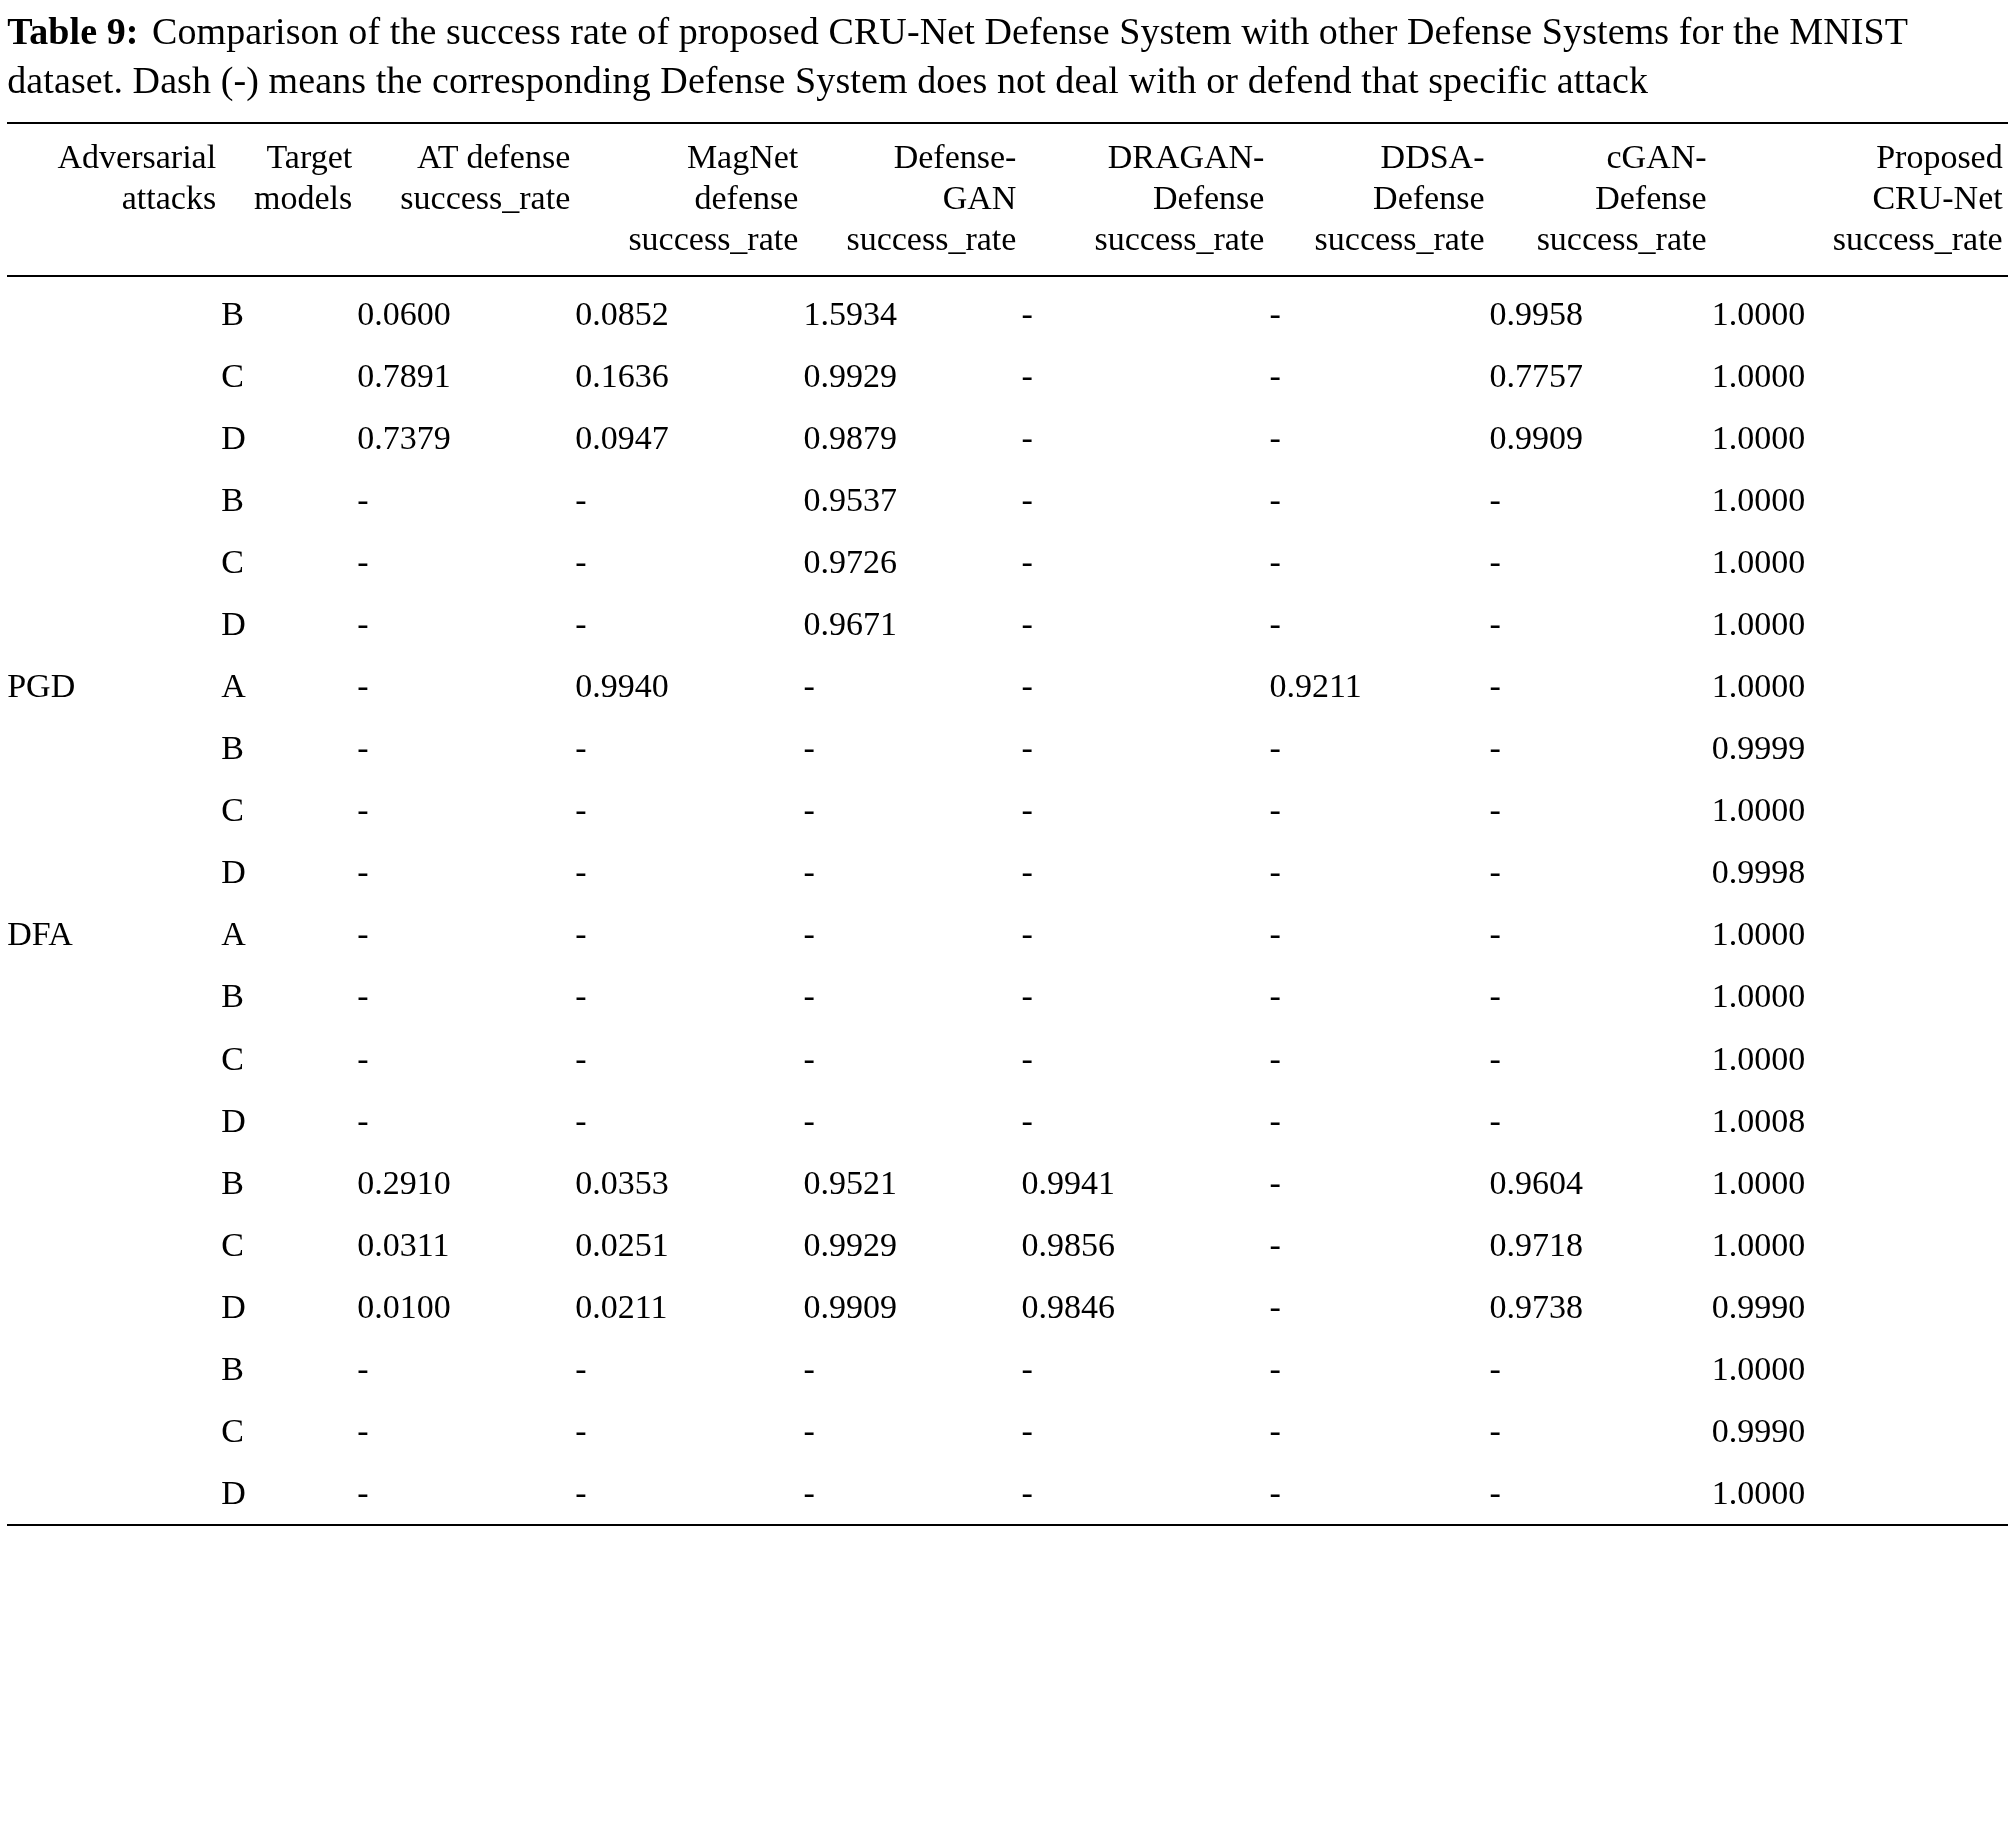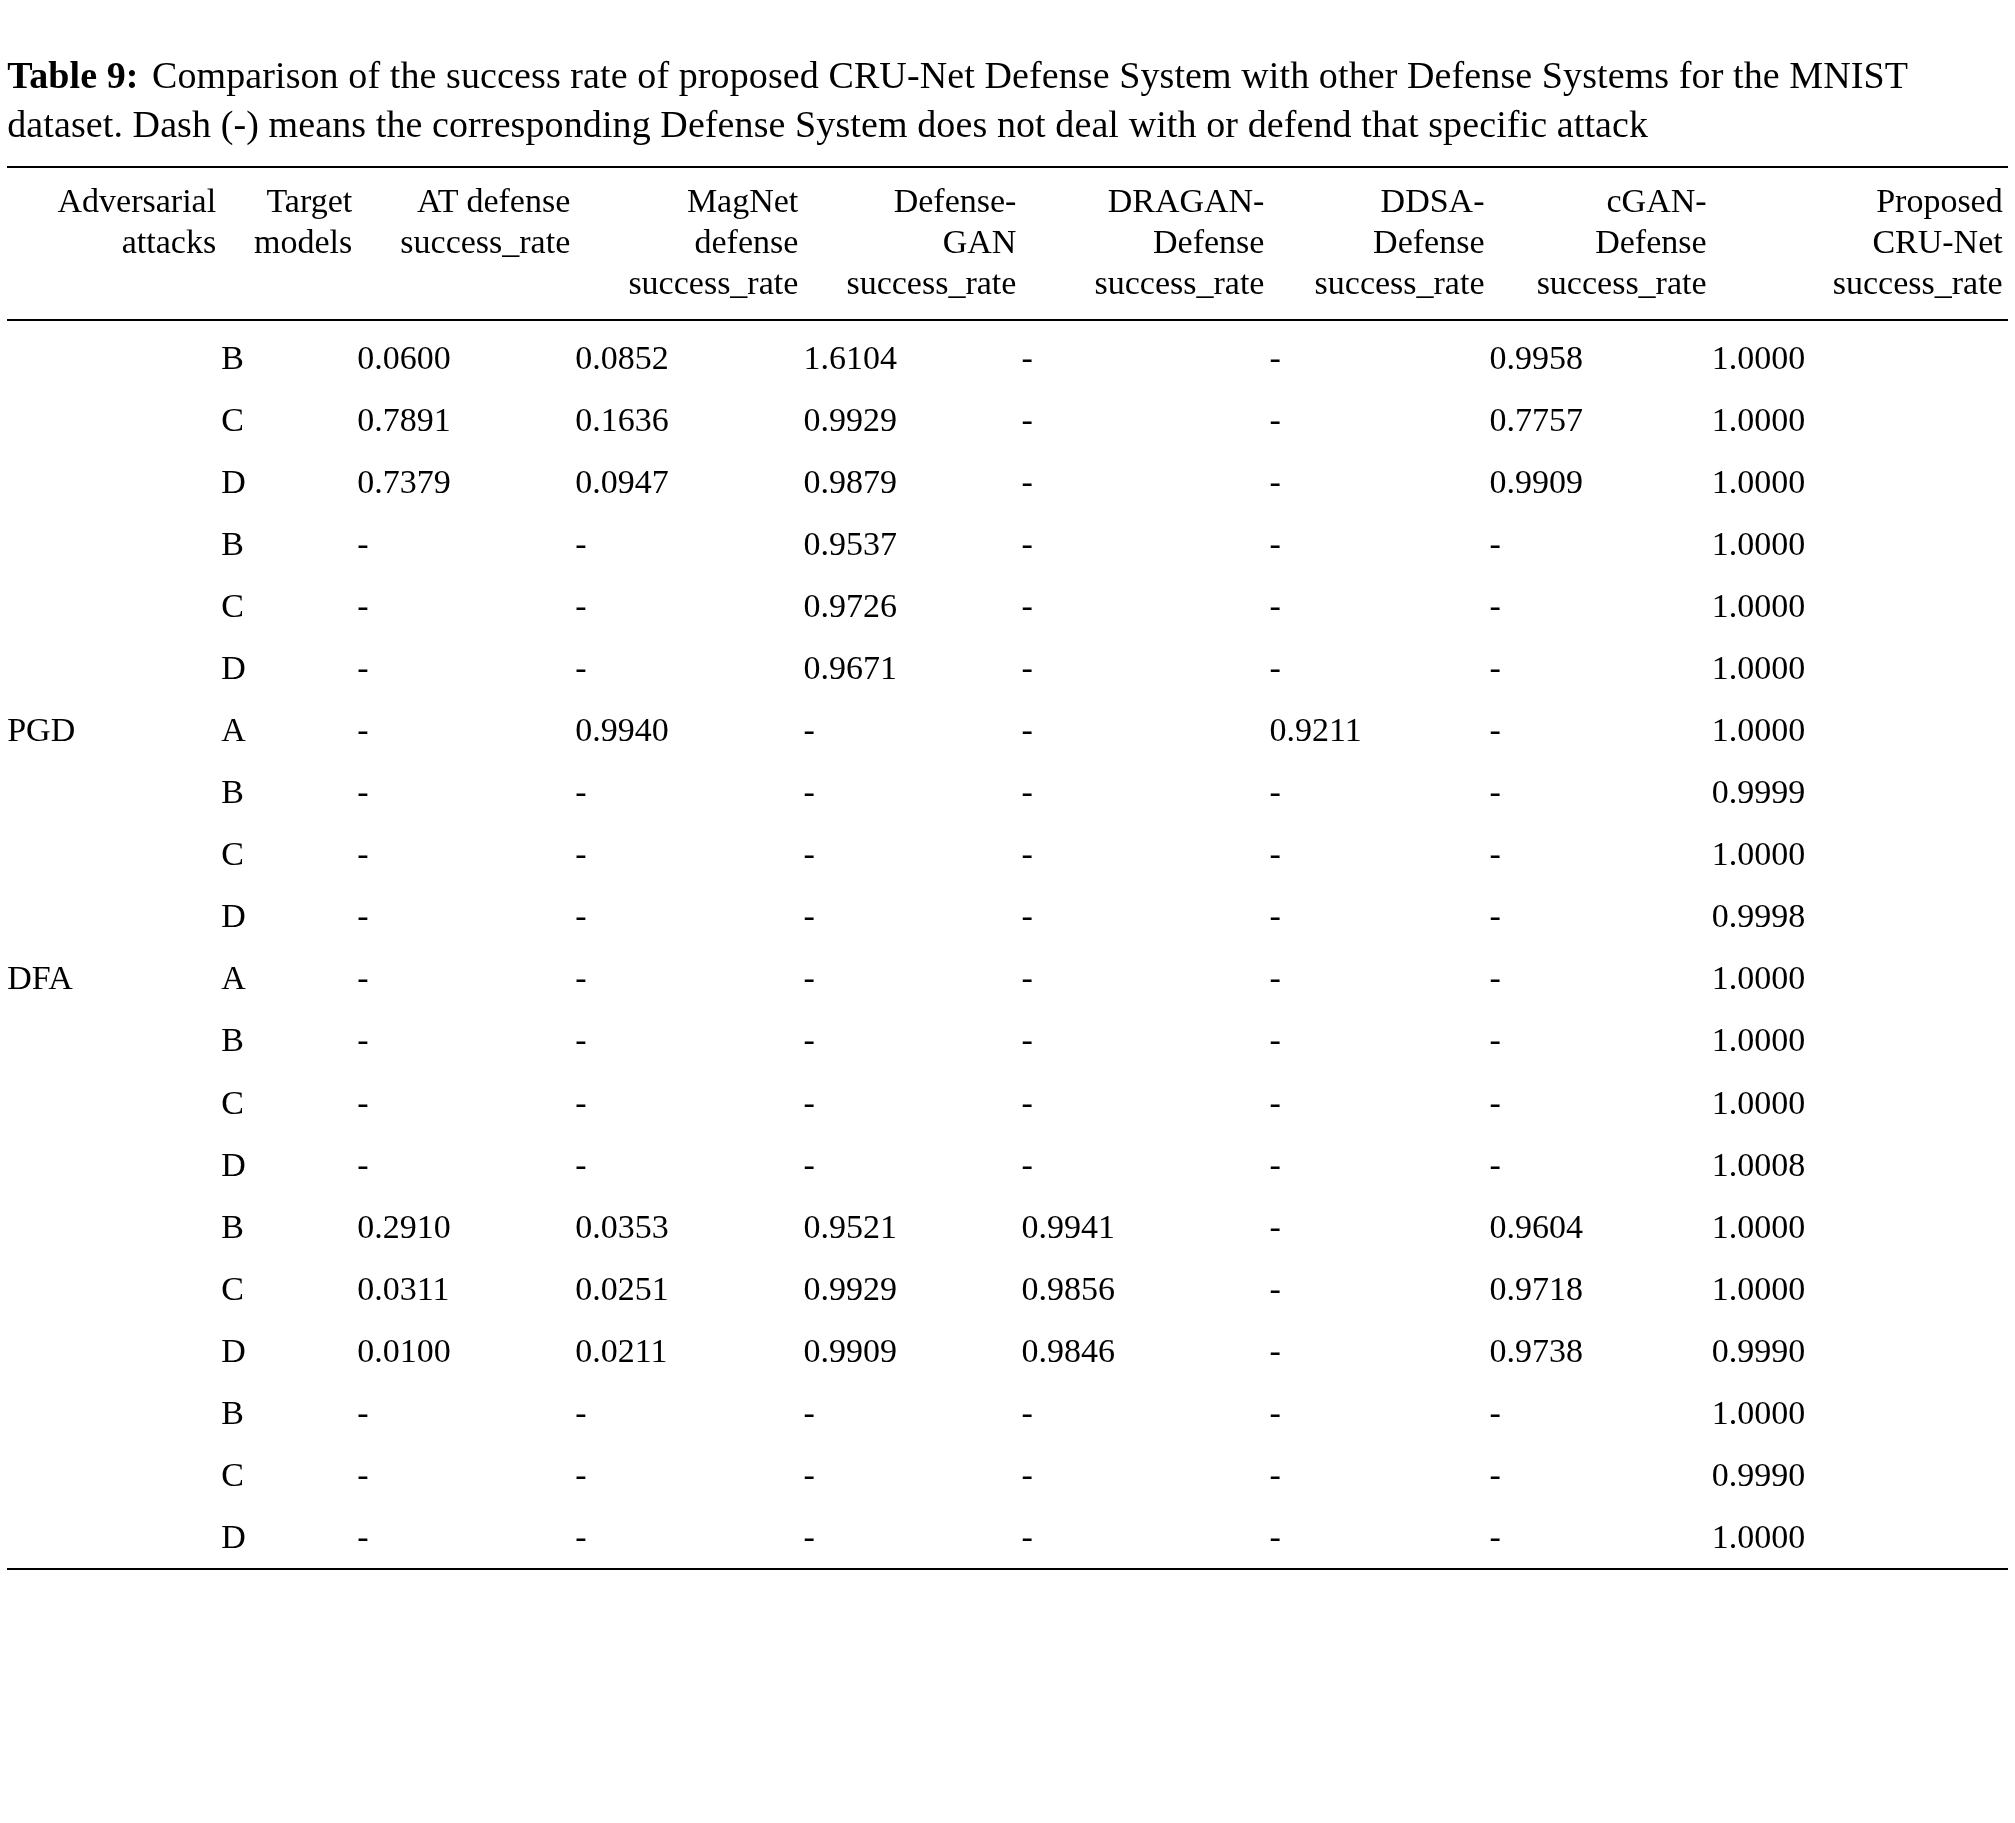--- a/index.html
+++ b/index.html
@@ -7,21 +7,20 @@
     padding: 0;
     background: #ffffff;
   }
   .page {
     width: 2015px;
     box-sizing: border-box;
     padding: 7.2px 7.2px 13.4px 7.2px;
     background: #ffffff;
     color: #000000;
     font-family: "Liberation Serif", "DejaVu Serif", serif;
-    margin-top: 44px;
   }
   .caption {
     font-size: 38px;
     line-height: 1.28;
     margin: 0 0 17.5px 0;
     letter-spacing: 0.1px;
   }
   .caption .cap-label {
     font-weight: bold;
     margin-right: 13.4px;
@@ -97,21 +96,21 @@
           <th>cGAN-<br>Defense<br>success_rate</th>
           <th>Proposed<br>CRU-Net<br>success_rate</th>
         </tr>
     </thead>
     <tbody>
         <tr>
           <td></td>
           <td>B</td>
           <td>0.0600</td>
           <td>0.0852</td>
-          <td>1.6104</td>
+          <td>1.5934</td>
           <td>-</td>
           <td>-</td>
           <td>0.9958</td>
           <td>1.0000</td>
         </tr>
         <tr>
           <td></td>
           <td>C</td>
           <td>0.7891</td>
           <td>0.1636</td>

